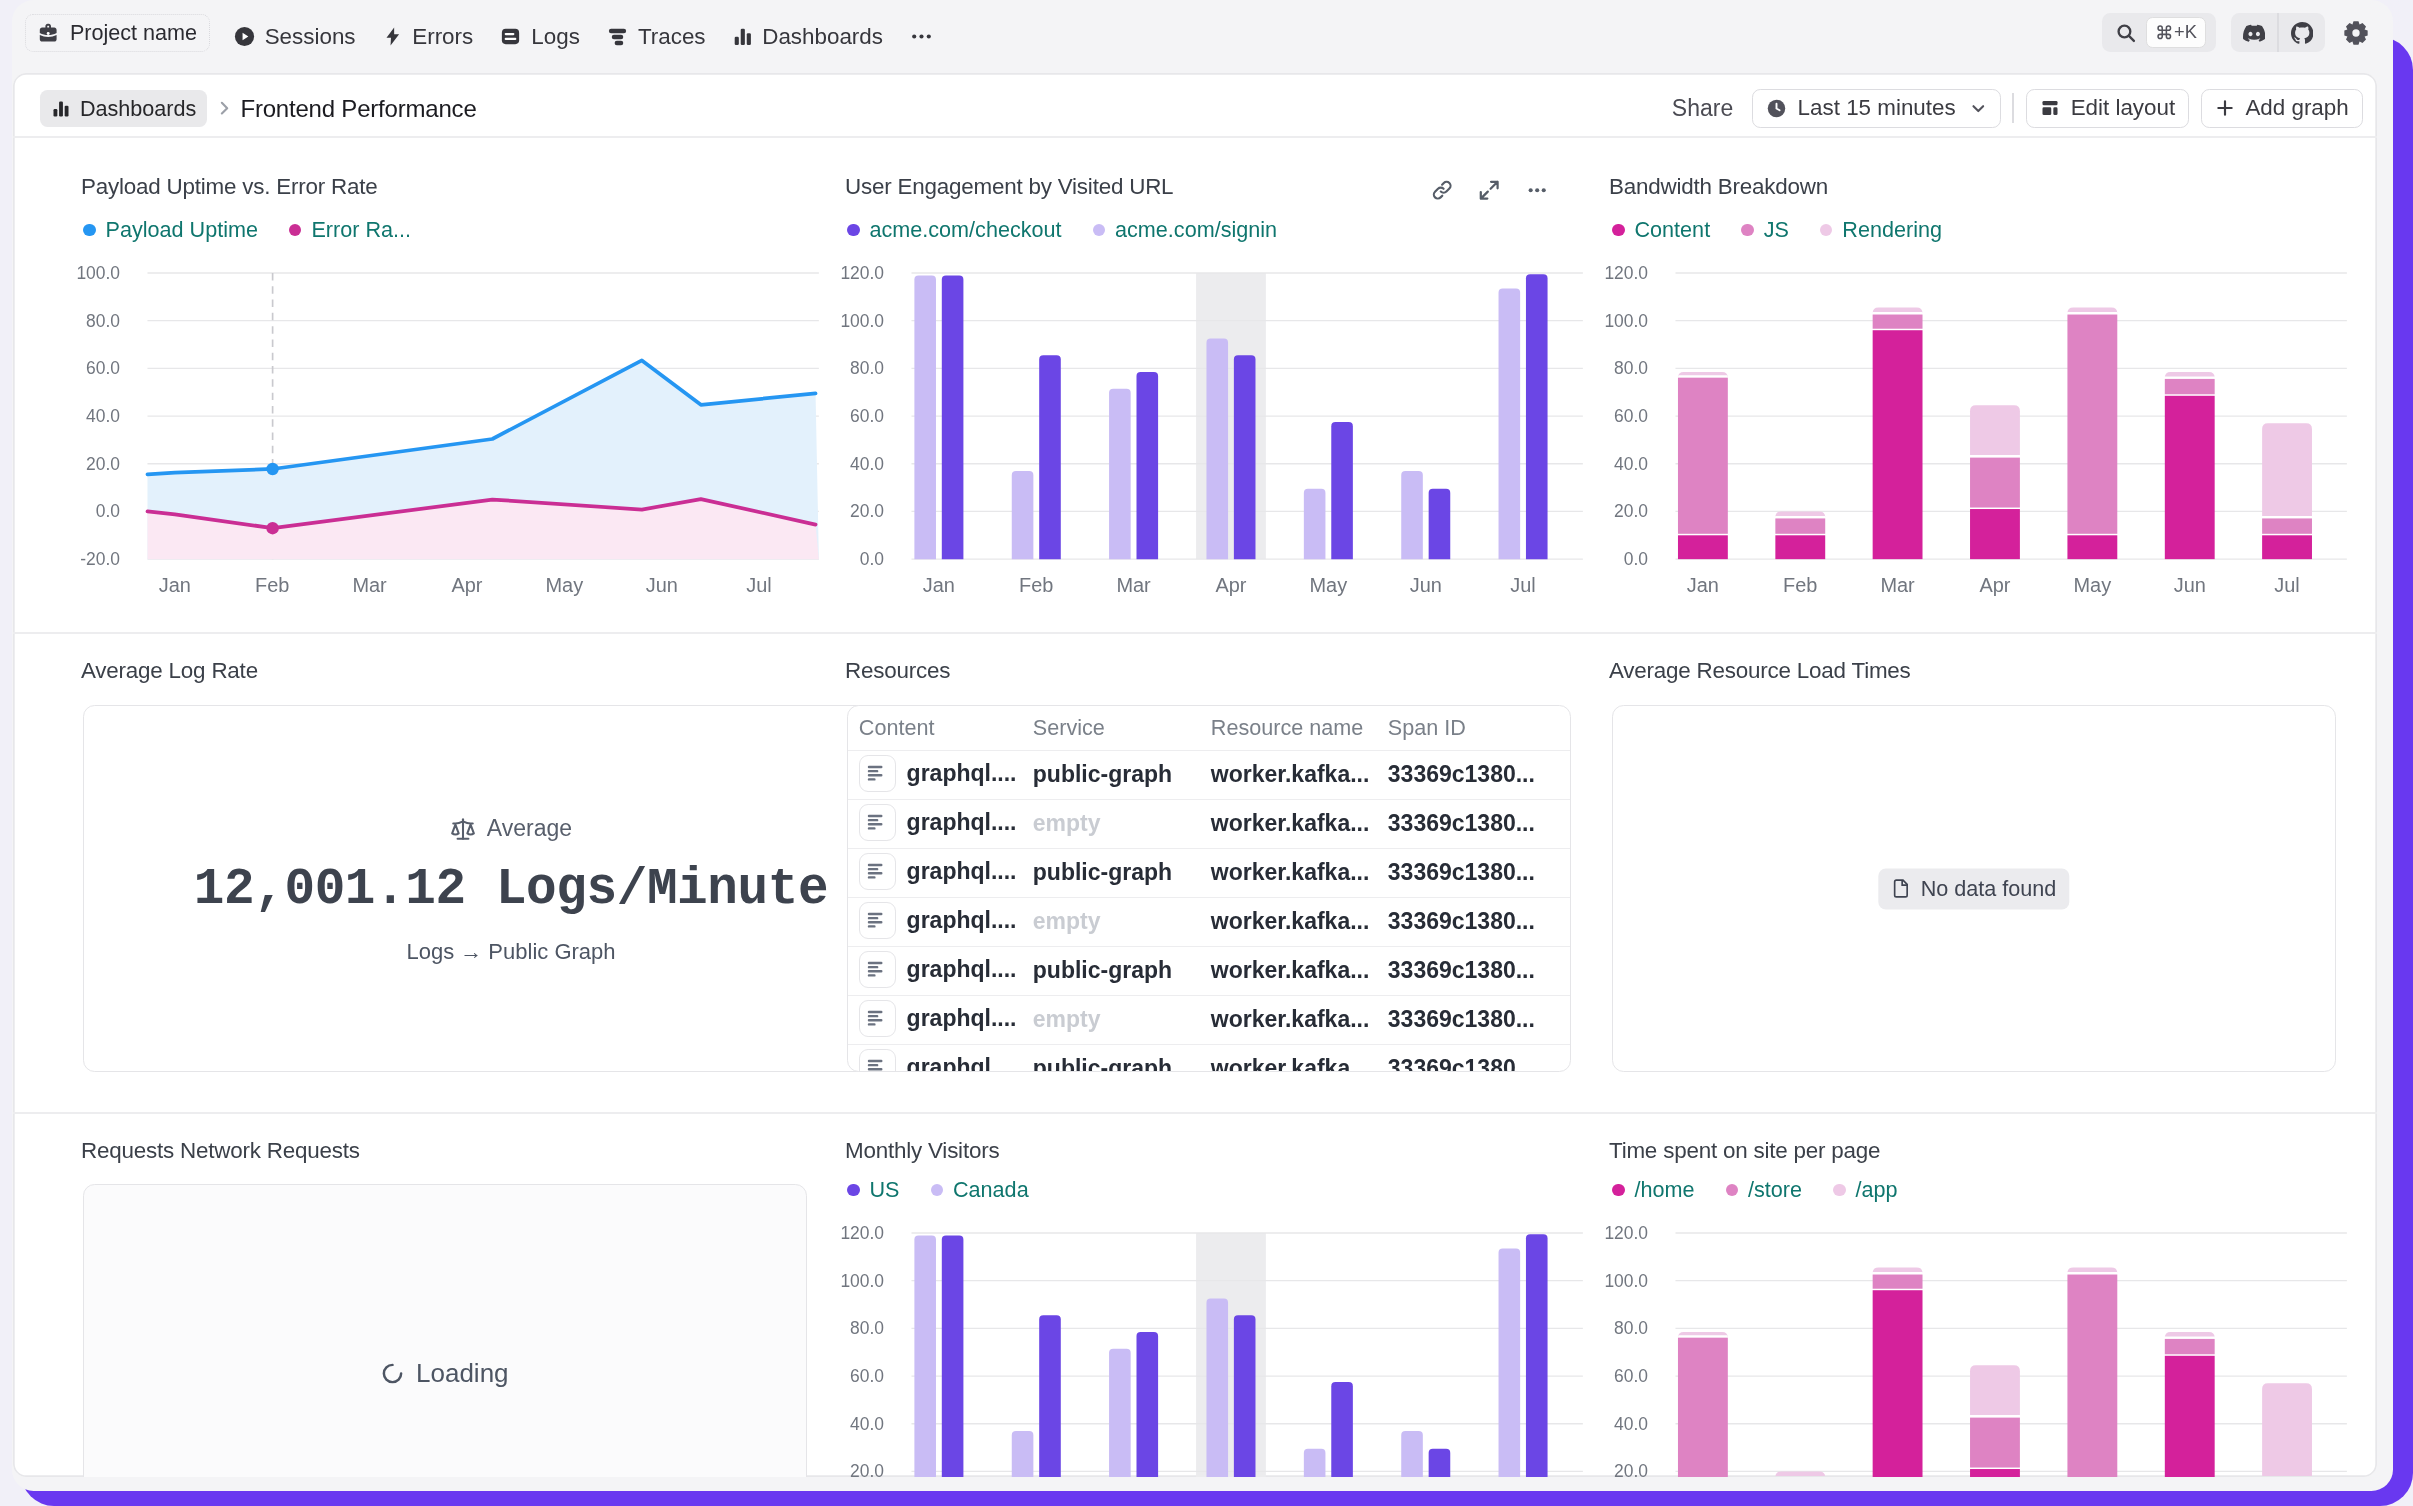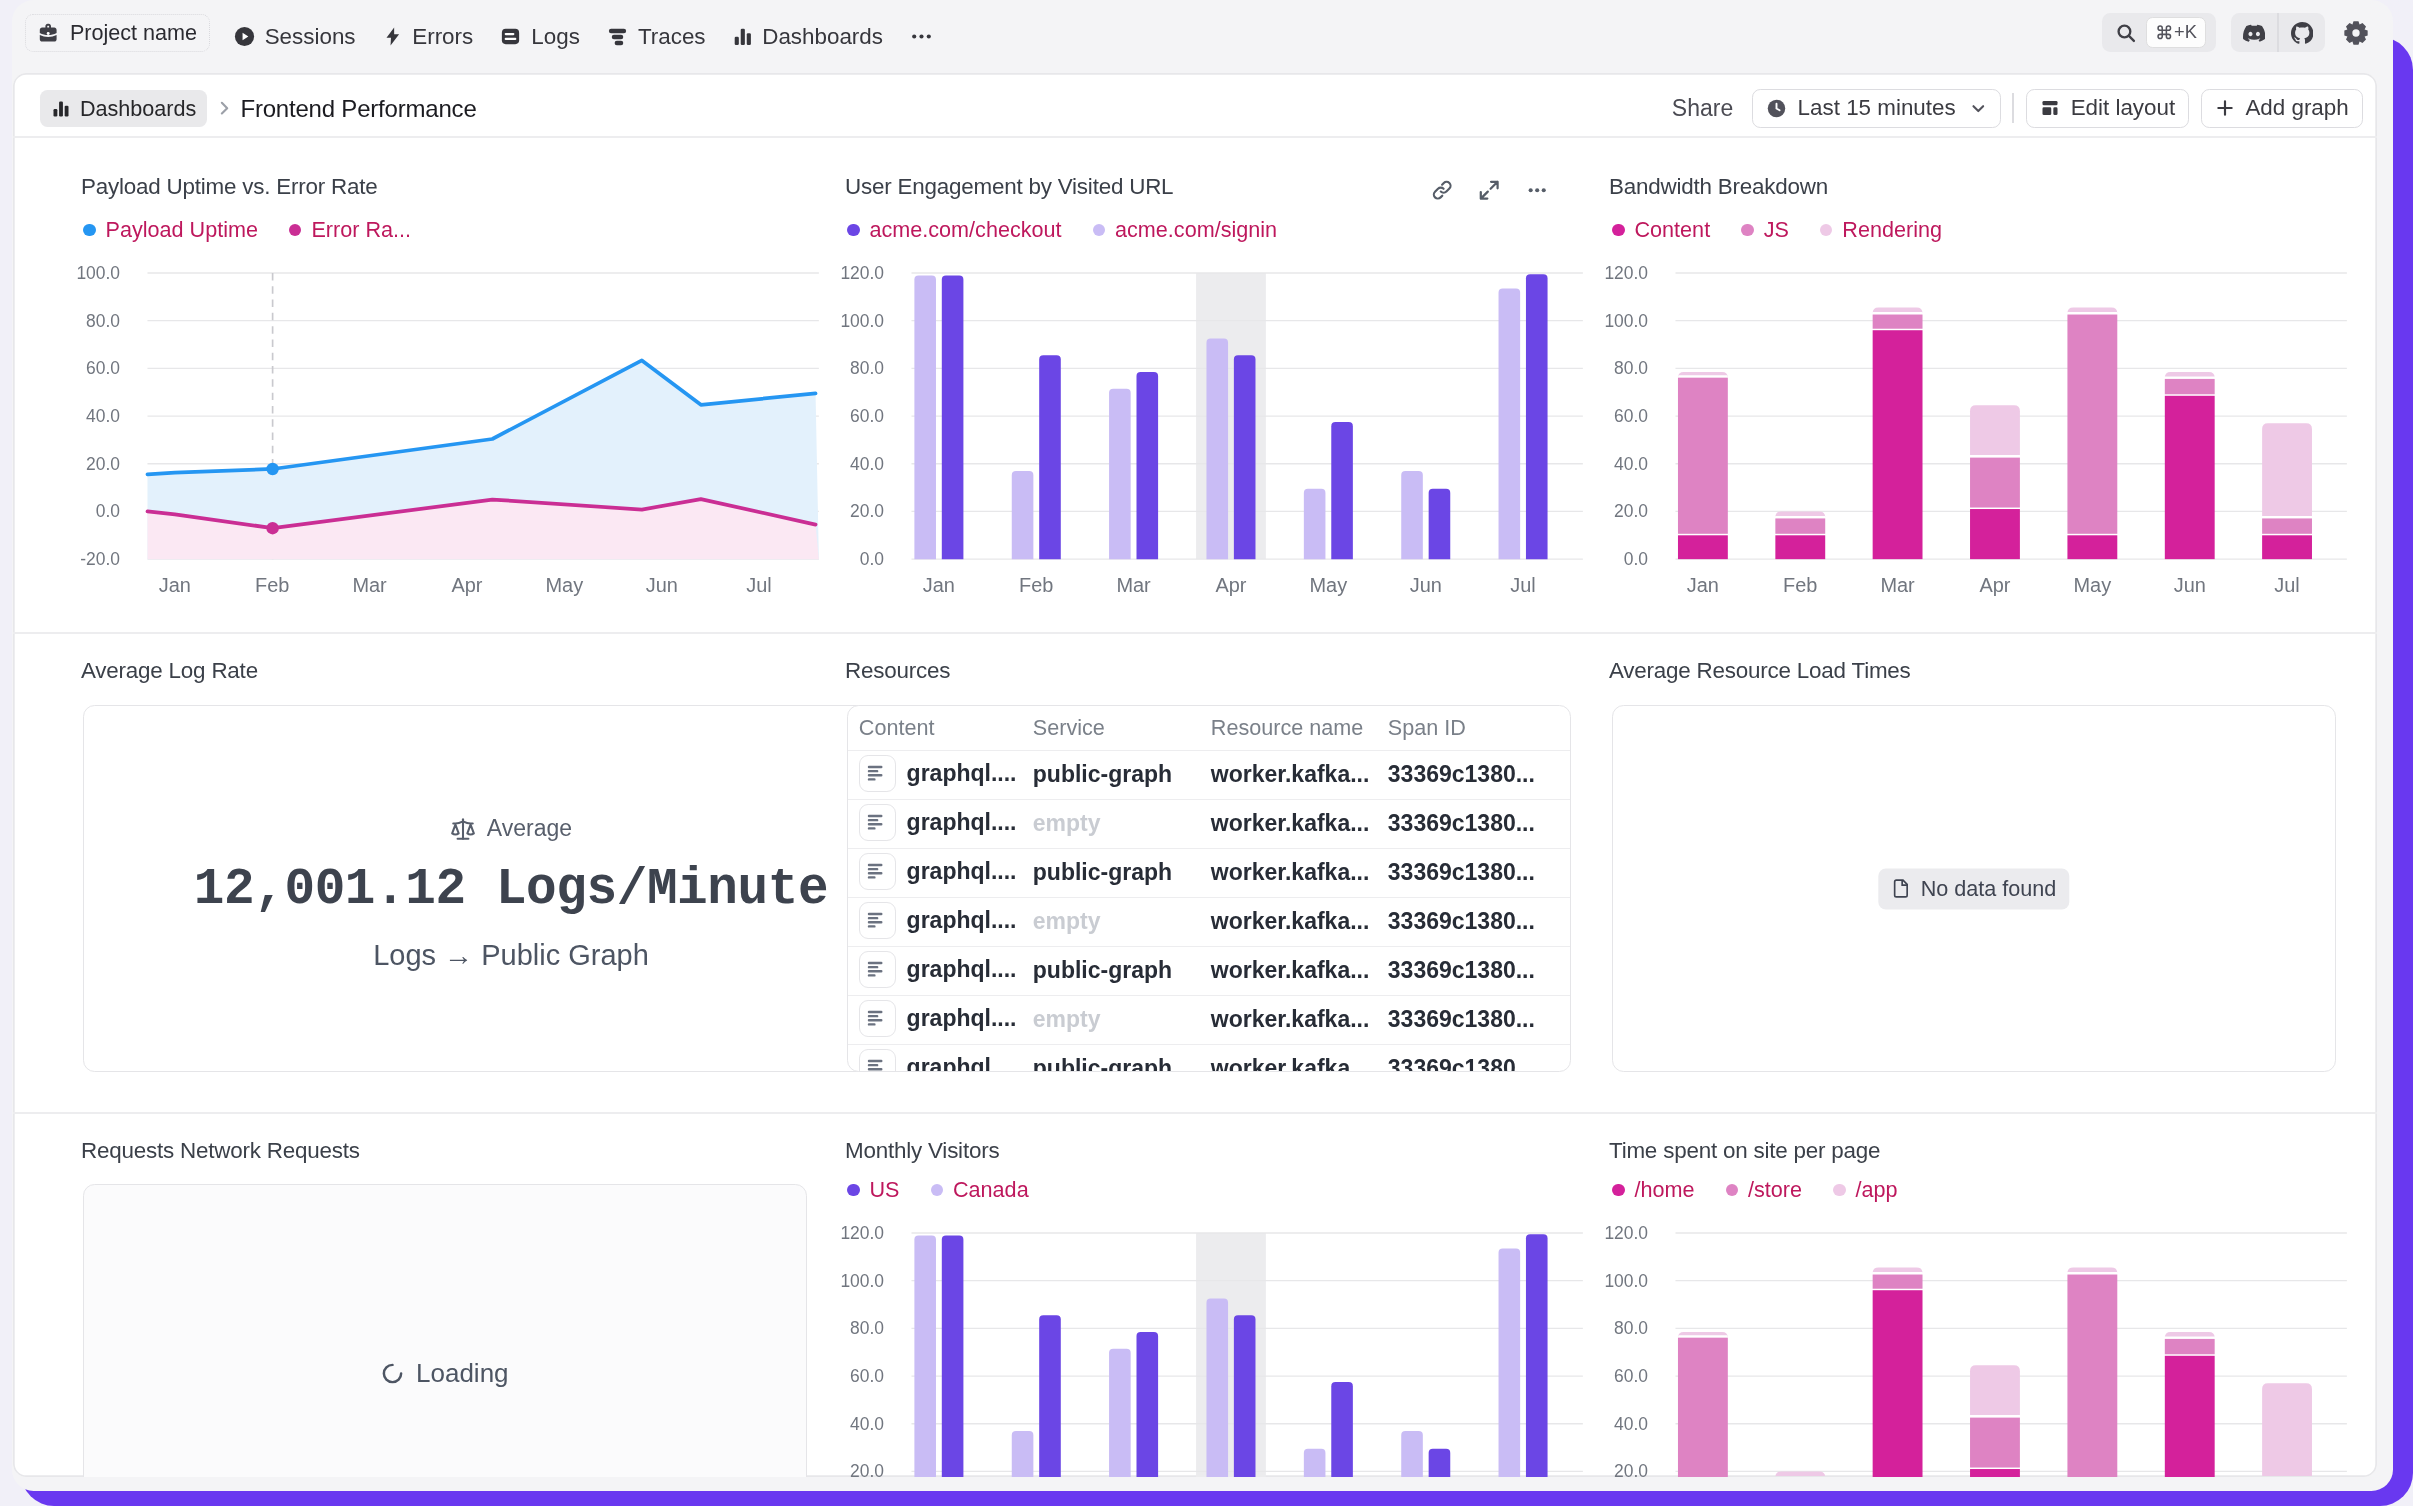--- a/index.html
+++ b/index.html
@@ -31,21 +31,21 @@
   .chip { display:inline-flex; align-items:center; gap:9.1px; background:#e9e9eb;
           border-radius:7.5px; height:37px; padding:0 10.8px; font-size:21.6px; font-weight:500;
           color:#27272a; }
   .bbtn { white-space:nowrap; display:inline-flex; align-items:center; gap:9.1px; background:#fff;
           border:1.7px solid #dcdce0; border-radius:8.3px; height:39px; padding:0 13.3px;
           font-size:22.4px; color:#3b3b41; font-weight:500; }
 
   
   .ctitle { position:absolute; font-size:22.4px; font-weight:500; color:#3b4049; letter-spacing:-0.2px; }
   .legend { position:absolute; display:flex; gap:31px; align-items:center; }
-  .litem { display:flex; align-items:center; gap:10px; font-size:21.6px; color:#be185d; }
+  .litem { display:flex; align-items:center; gap:10px; font-size:21.6px; color:#0f766e; }
   .dot { width:12.5px; height:12.5px; border-radius:50%; display:inline-block; }
   .card { position:absolute; background:#fff; border:1.7px solid #e5e5e8; border-radius:11.6px; }
 
   .tbl { position:absolute; left:847px; top:705px; width:724px; height:367px;
          border:1.7px solid #e5e5e8; border-radius:11.6px; overflow:hidden; background:#fff; }
   .tbl table { border-collapse:collapse; width:100%; }
   .tbl th { font-size:21.6px; color:#7a8089; font-weight:400; text-align:left; height:44px;
             border-bottom:1.7px solid #ededef; padding:0; }
   .tbl td { height:49px; border-bottom:1.3px solid #ededef; padding:0; font-size:23px;
             font-weight:700; color:#272c36; }
@@ -431,21 +431,21 @@
     <svg width="26" height="26" viewBox="0 0 24 24" fill="none" stroke="#575e6b" stroke-width="1.9" stroke-linecap="round" stroke-linejoin="round">
             <path d="m16 16 3-8 3 8c-.87.65-1.92 1-3 1s-2.13-.35-3-1Z"></path>
             <path d="m2 16 3-8 3 8c-.87.65-1.92 1-3 1s-2.13-.35-3-1Z"></path>
             <path d="M7 21h10"></path>
             <path d="M12 3v18"></path>
             <path d="M3 7h2c2 0 5-1 7-2 2 1 5 2 7 2h2"></path>
           </svg>
     Average
   </div>
   <div style="position:absolute;left:0;top:155px;width:100%;text-align:center;font-size:51px;font-weight:700;color:#3d434e;letter-spacing:-0.4px;font-family:Liberation Mono, monospace;">12,001.12 Logs/Minute</div>
-  <div style="position:absolute;left:0;top:233px;width:100%;text-align:center;font-size:29px;color:#4d5563;">Logs → Public Graph</div>
+  <div style="position:absolute;left:0;top:233px;width:100%;text-align:center;font-size:22px;color:#4d5563;">Logs → Public Graph</div>
 </div>
 
 <div class="tbl">
   <table style="table-layout:fixed;">
     <colgroup>
             <col style="width:174px">
             <col style="width:178px">
             <col style="width:177px">
             <col>
           </colgroup>

